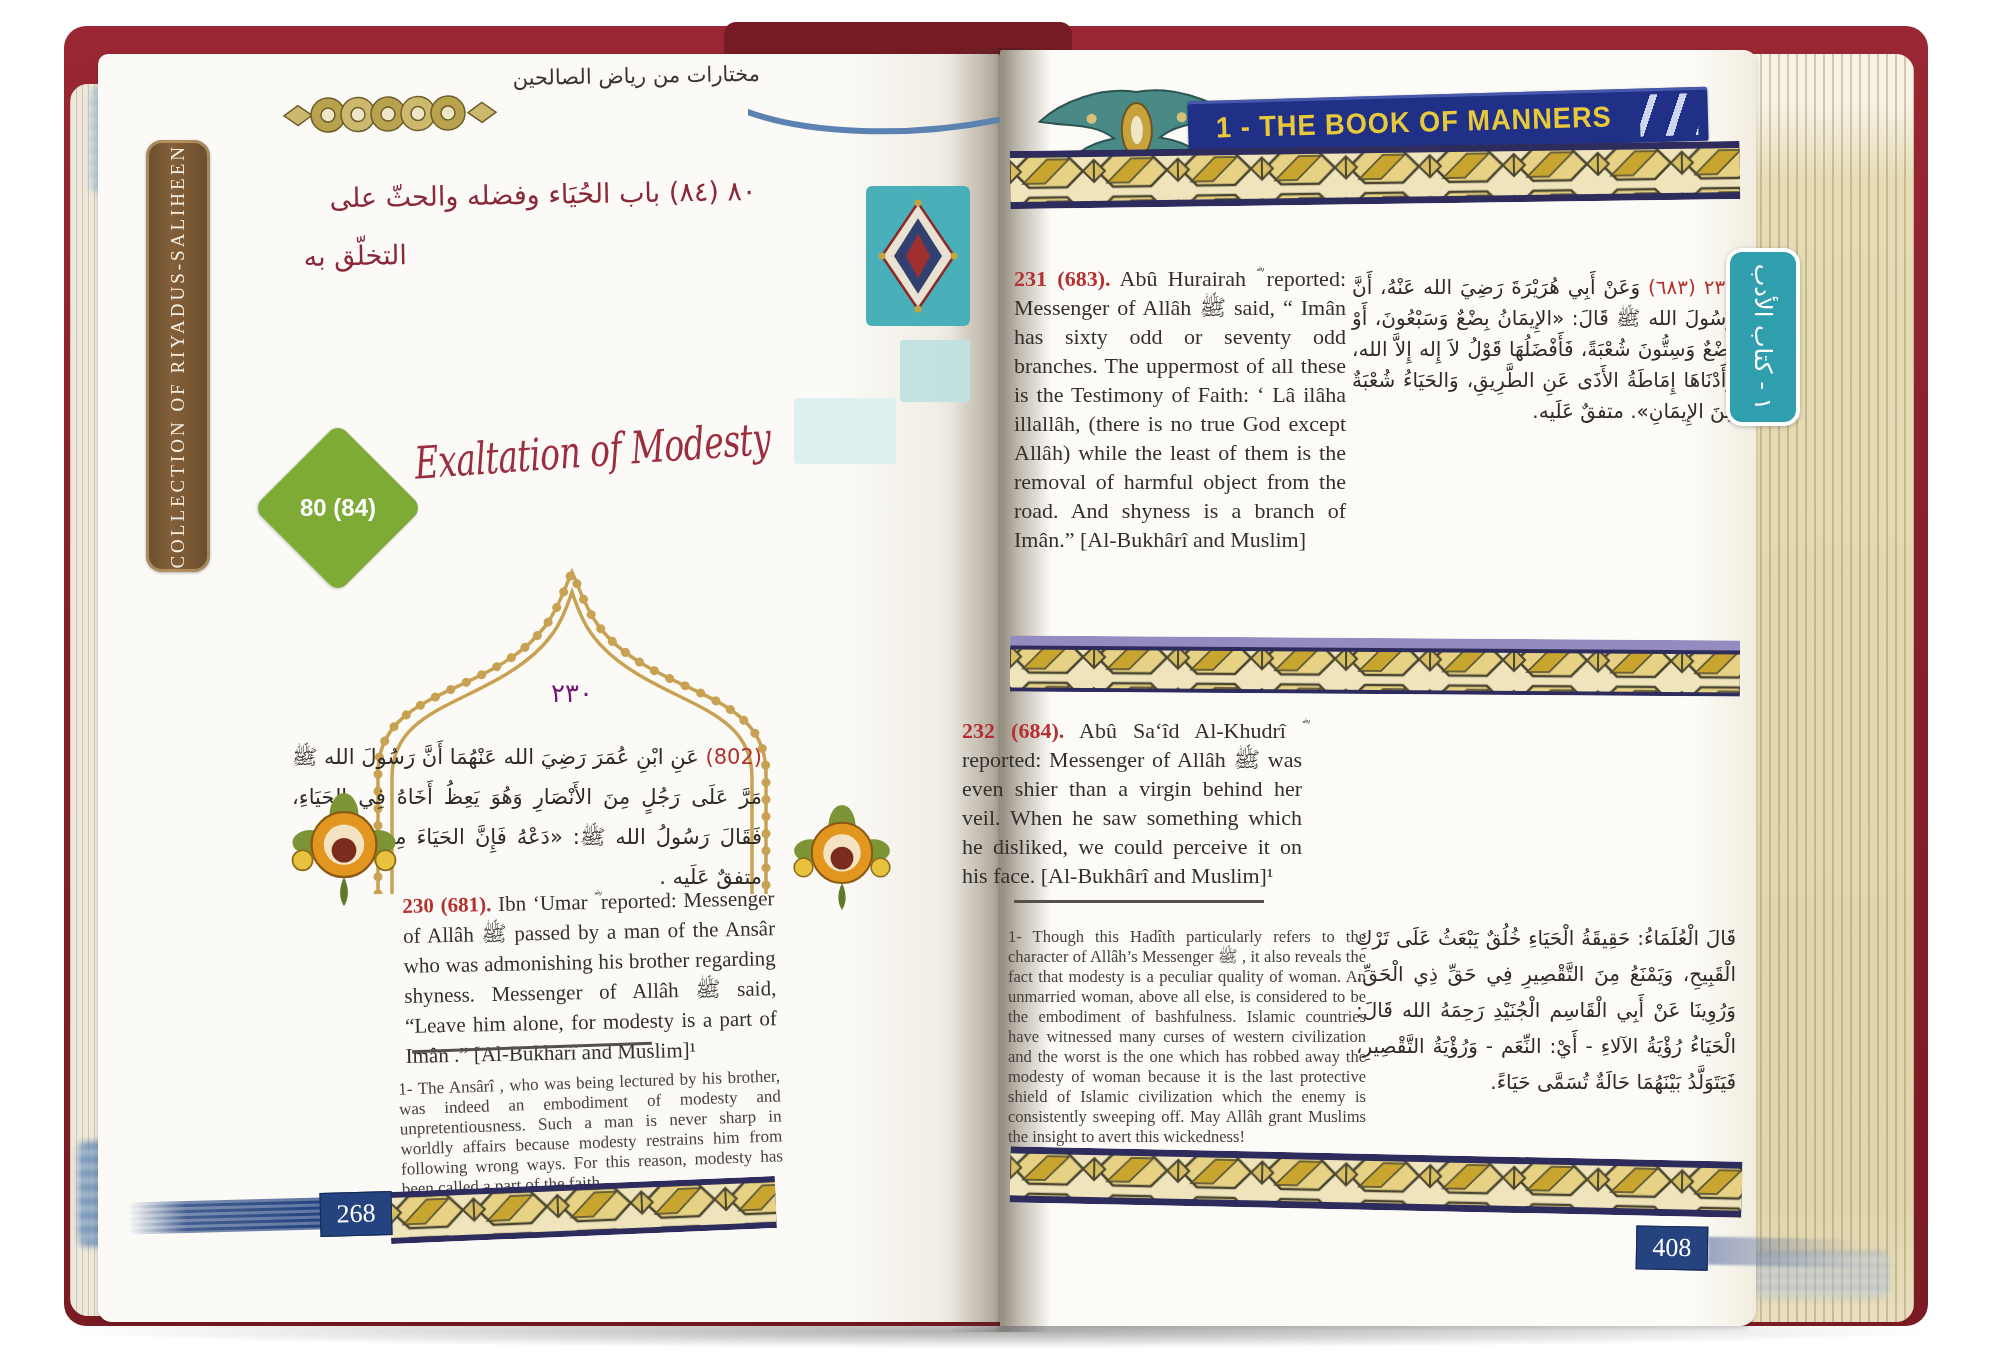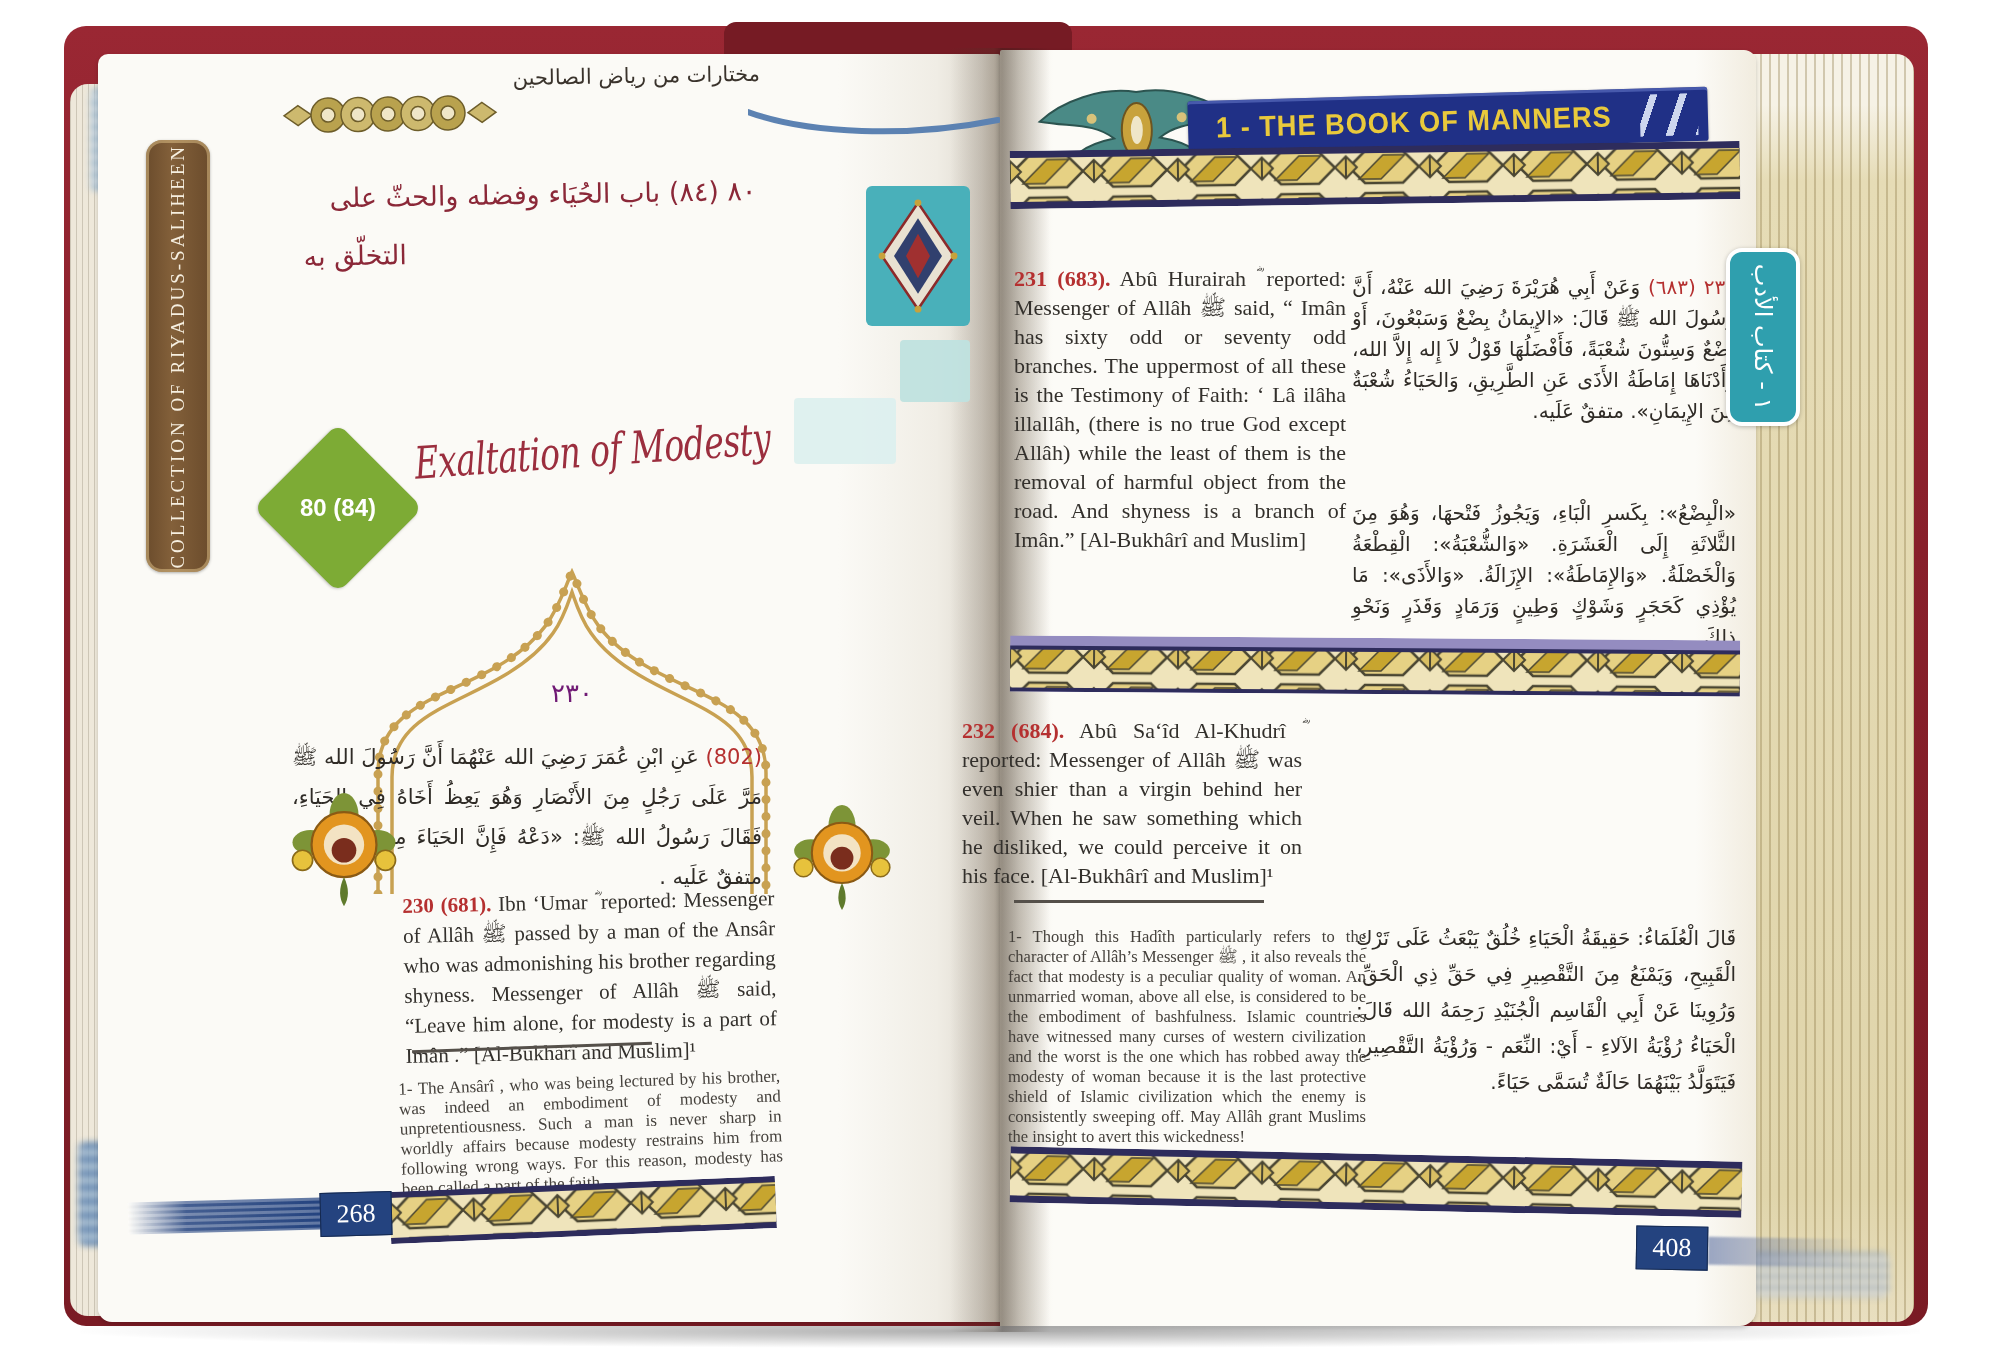--- a/index.html
+++ b/index.html
@@ -259,21 +259,20 @@
     <div class="stripes"></div>
   </div>
 
   <svg class="abs chain-top" viewBox="0 0 730 58" preserveAspectRatio="none">
     <rect width="730" height="58" fill="#2e2c5c"></rect>
     <rect y="7" width="730" height="44" fill="url(#chainpat)"></rect>
   </svg>
 
   <p class="abs en en-231"><span class="num">231 (683).</span> <span>Abû Hurairah ؓ reported: Messenger of Allâh ﷺ said, “ Imân has sixty odd or seventy odd branches. The uppermost of all these is the Testimony of Faith: ‘ Lâ ilâha illallâh, (there is no true God except Allâh) while the least of them is the removal of harmful object from the road. And shyness is a branch of Imân.” [Al-Bukhârî and Muslim]</span></p>
   <p class="abs ar ar-231" dir="rtl"><span class="num-ar">٢٣١ (٦٨٣)</span> <span>وَعَنْ أَبِي هُرَيْرَةَ رَضِيَ الله عَنْهُ، أَنَّ رَسُولَ الله ﷺ قَالَ: «الإِيمَانُ بِضْعٌ وَسَبْعُونَ، أَوْ بِضْعٌ وَسِتُّونَ شُعْبَةً، فَأَفْضَلُهَا قَوْلُ لاَ إِله إِلاَّ الله، وَأَدْنَاهَا إِمَاطَةُ الأَذَى عَنِ الطَّرِيقِ، وَالحَيَاءُ شُعْبَةٌ مِنَ الإِيمَانِ». متفقٌ عَلَيه.</span></p>
-  <p class="abs ar ar-gloss" dir="rtl">«الْبِضْعُ»: بِكَسرِ الْبَاءِ، وَيَجُوزُ فَتْحهَا، وَهُوَ مِنَ الثَّلاثَةِ إِلَى الْعَشَرَةِ. «وَالشُّعْبَةُ»: الْقِطْعَةُ وَالْخَصْلَةُ. «وَالإِمَاطَةُ»: الإِزَالَةُ. «وَالأَذَى»: مَا يُؤْذِي كَحَجَرٍ وَشَوْكٍ وَطِينٍ وَرَمَادٍ وَقَذَرٍ وَنَحْوِ ذلِكَ.</p>
 
   <svg class="abs chain-mid" viewBox="0 0 730 56" preserveAspectRatio="none">
     <rect width="730" height="56" fill="#948cc0"></rect>
     <rect y="10" width="730" height="46" fill="#2e2c5c"></rect>
     <rect y="14" width="730" height="38" fill="url(#chainpat)"></rect>
   </svg>
 
   <p class="abs en en-232"><span class="num">232 (684).</span> <span>Abû Sa‘îd Al-Khudrî ؓ reported: Messenger of Allâh ﷺ was even shier than a virgin behind her veil. When he saw something which he disliked, we could perceive it on his face. [Al-Bukhârî and Muslim]¹</span></p>
   <p class="abs ar ar-scholars" dir="rtl">قَالَ الْعُلَمَاءُ: حَقِيقَةُ الْحَيَاءِ خُلُقٌ يَبْعَثُ عَلَى تَرْكِ الْقَبِيحِ، وَيَمْنَعُ مِنَ التَّقْصِيرِ فِي حَقِّ ذِي الْحَقِّ. وَرُوِينَا عَنْ أَبِي الْقَاسِم الْجُنَيْدِ رَحِمَهُ الله قَالَ: الْحَيَاءُ رُؤْيَةُ الآلاءِ - أَيْ: النِّعَم - وَرُؤْيَةُ التَّقْصِيرِ، فَيَتَوَلَّدُ بَيْنَهُمَا حَالَةٌ تُسَمَّى حَيَاءً.</p>
 

